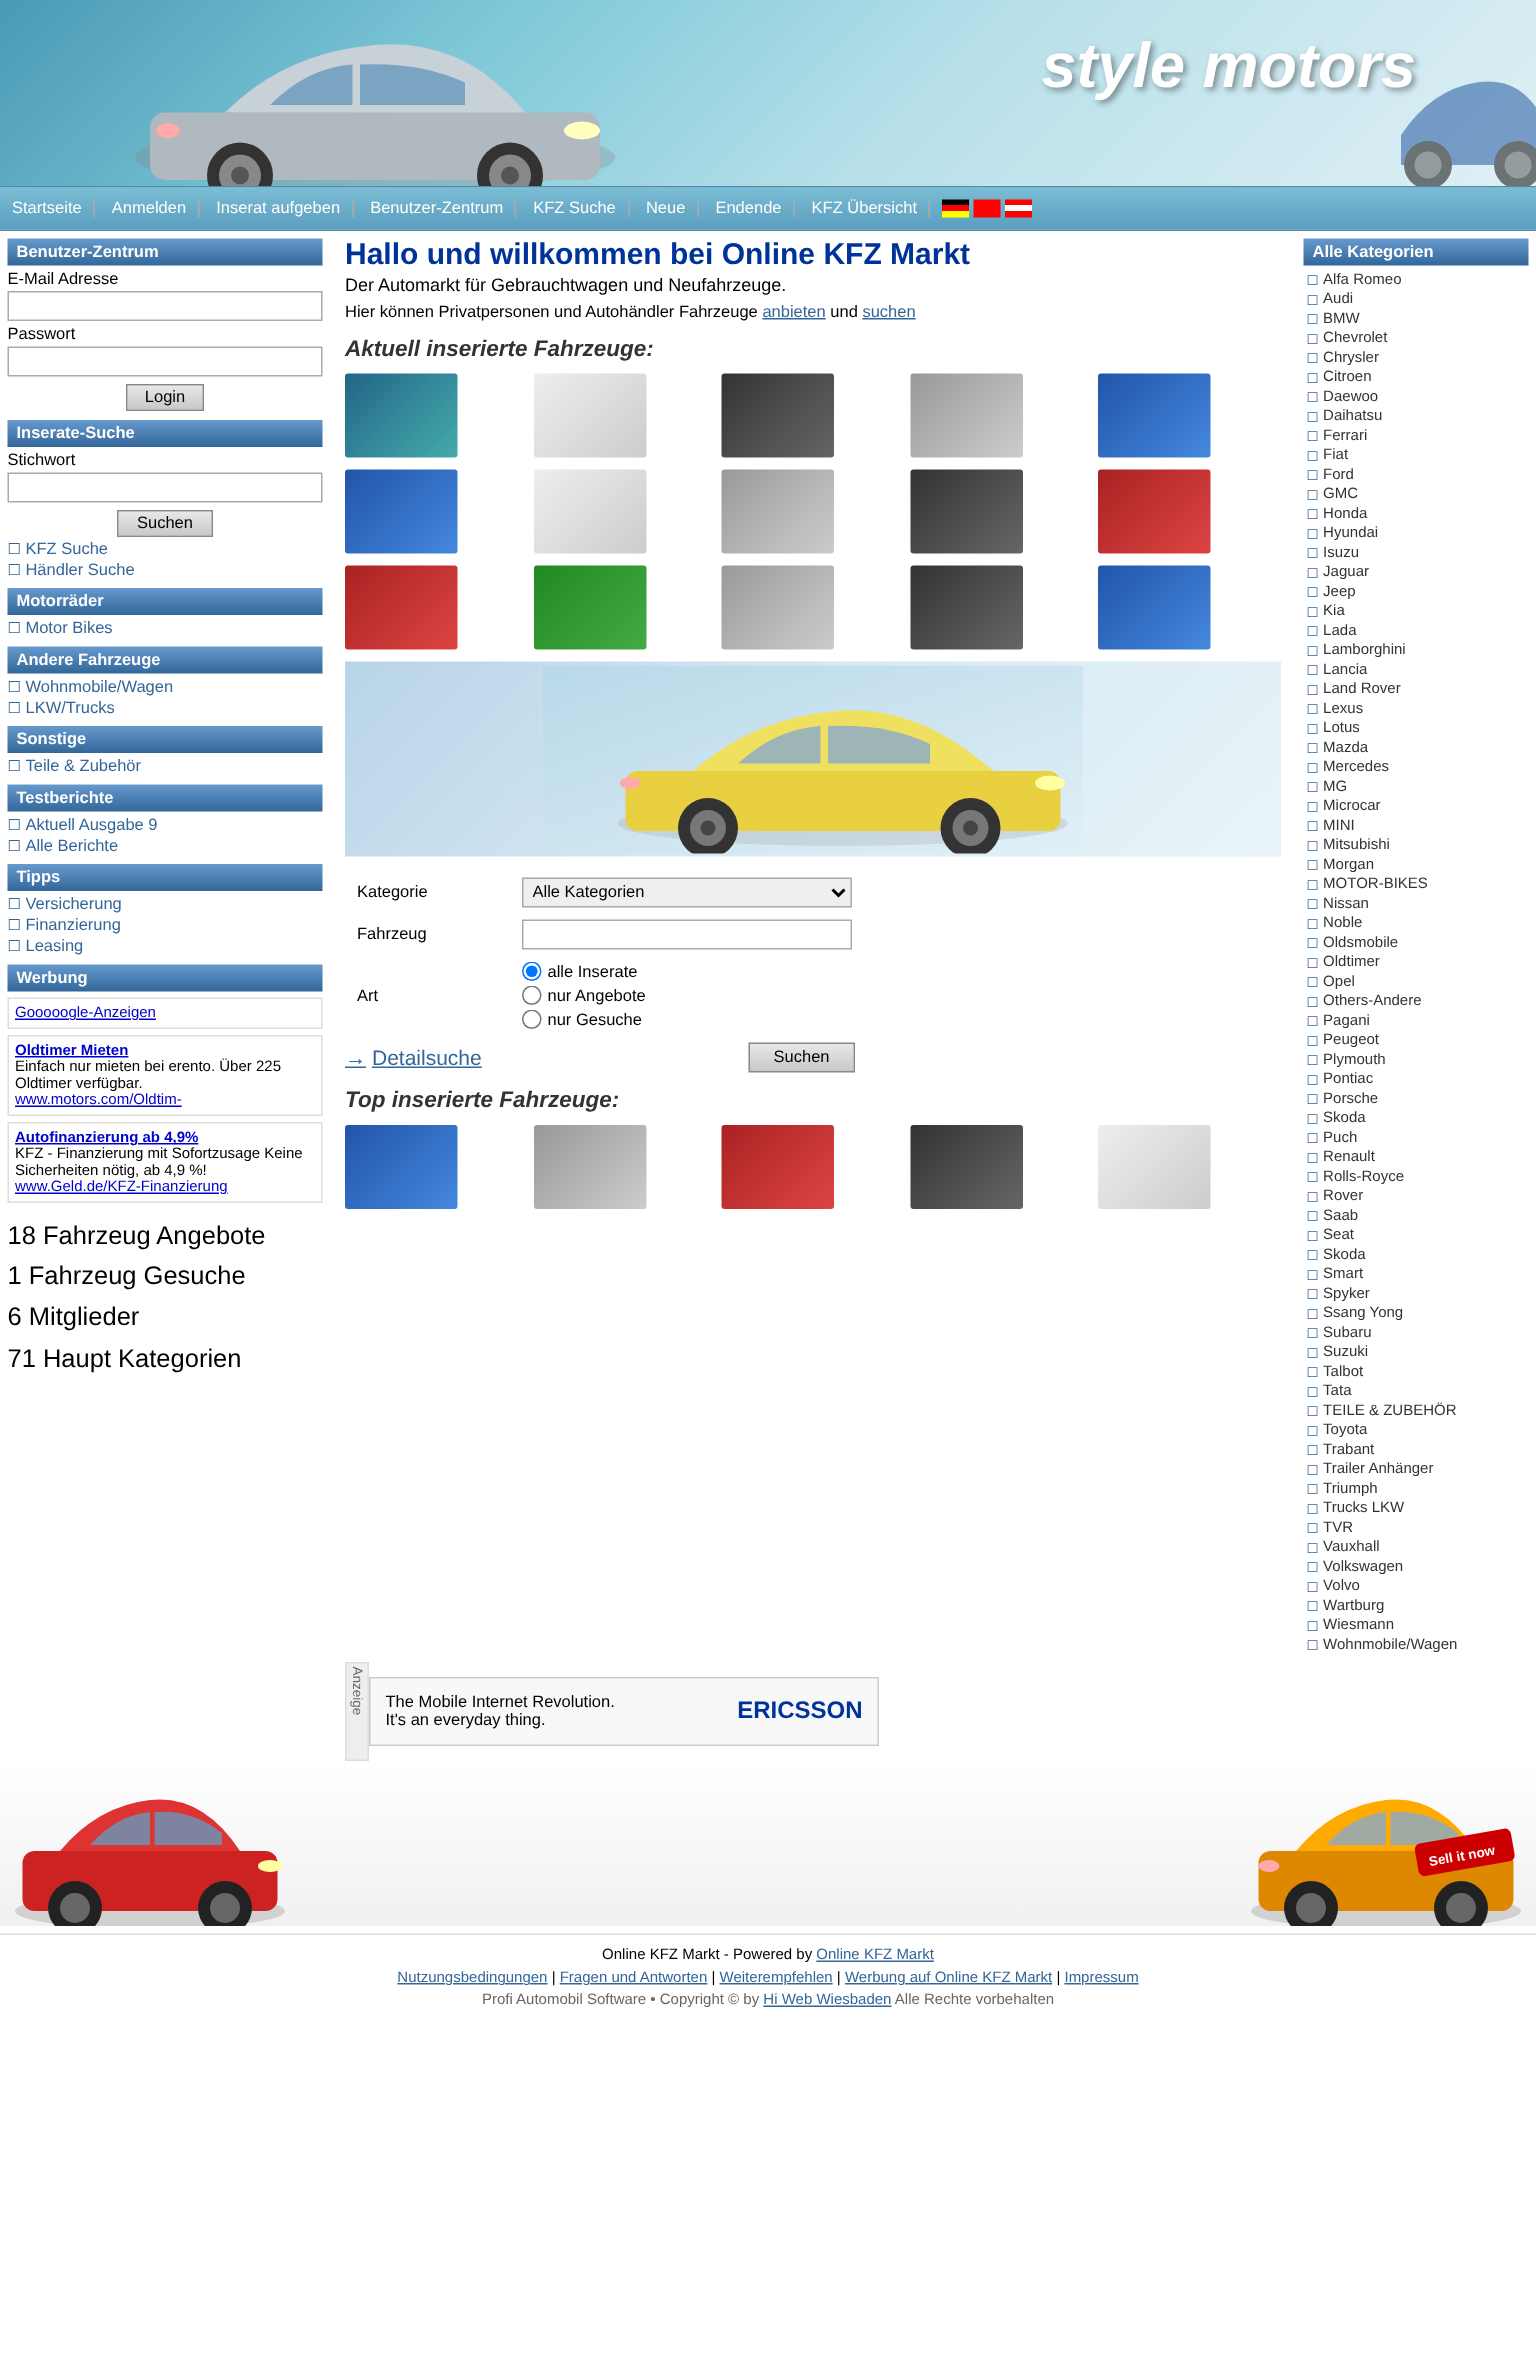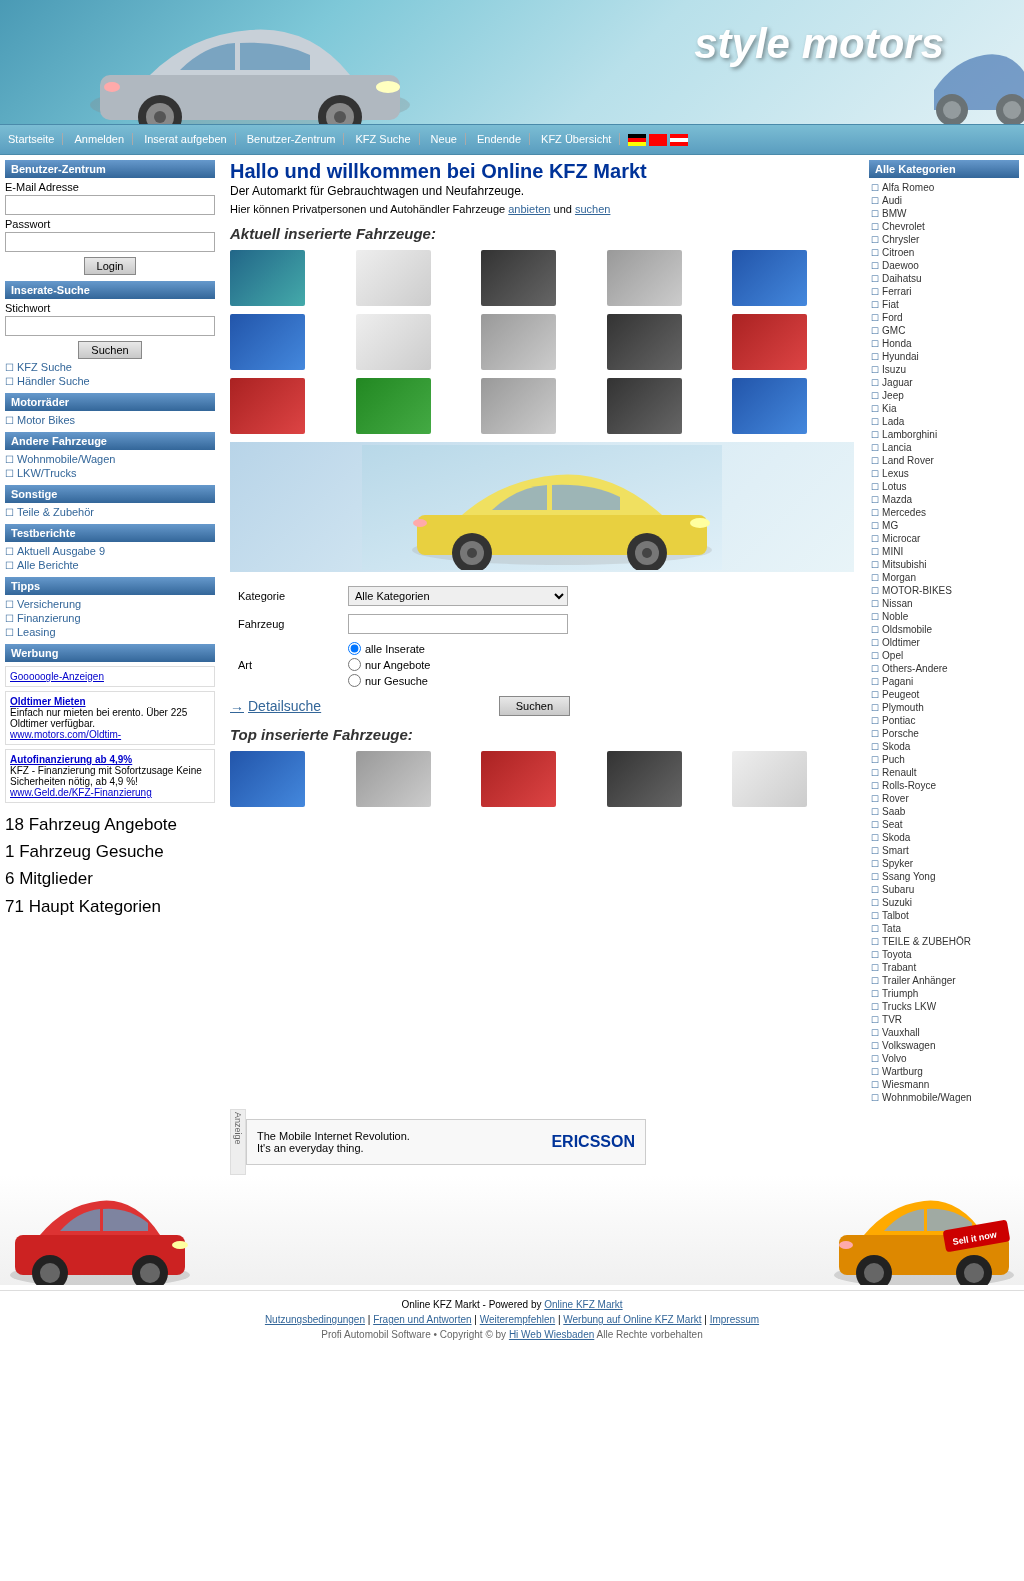--- a/index.html
+++ b/index.html
@@ -566,21 +566,21 @@
         </li>
     </ul>
   </div>
 
 </div>
 
 <div style="display:flex;align-items:flex-end;position:relative;">
 
   <div style="display:flex;margin-left:230px;margin-right:5px;">
     <div class="anzeige-label">Anzeige</div>
-    <div class="ad-banner" style="margin:10px 0;width:400px;">
+    <div class="ad-banner" style="margin:10px 0;width:340px;">
       <div class="ad-text">
         <div>The Mobile Internet Revolution.</div>
         <div>It's an everyday thing.</div>
       </div>
       <div class="ad-logo">ERICSSON</div>
     </div>
   </div>
 </div>
 
 <div style="display:flex;justify-content:space-between;align-items:flex-end;overflow:hidden;height:110px;background: linear-gradient(180deg,#fff 0%, #f0f0f0 100%);">

